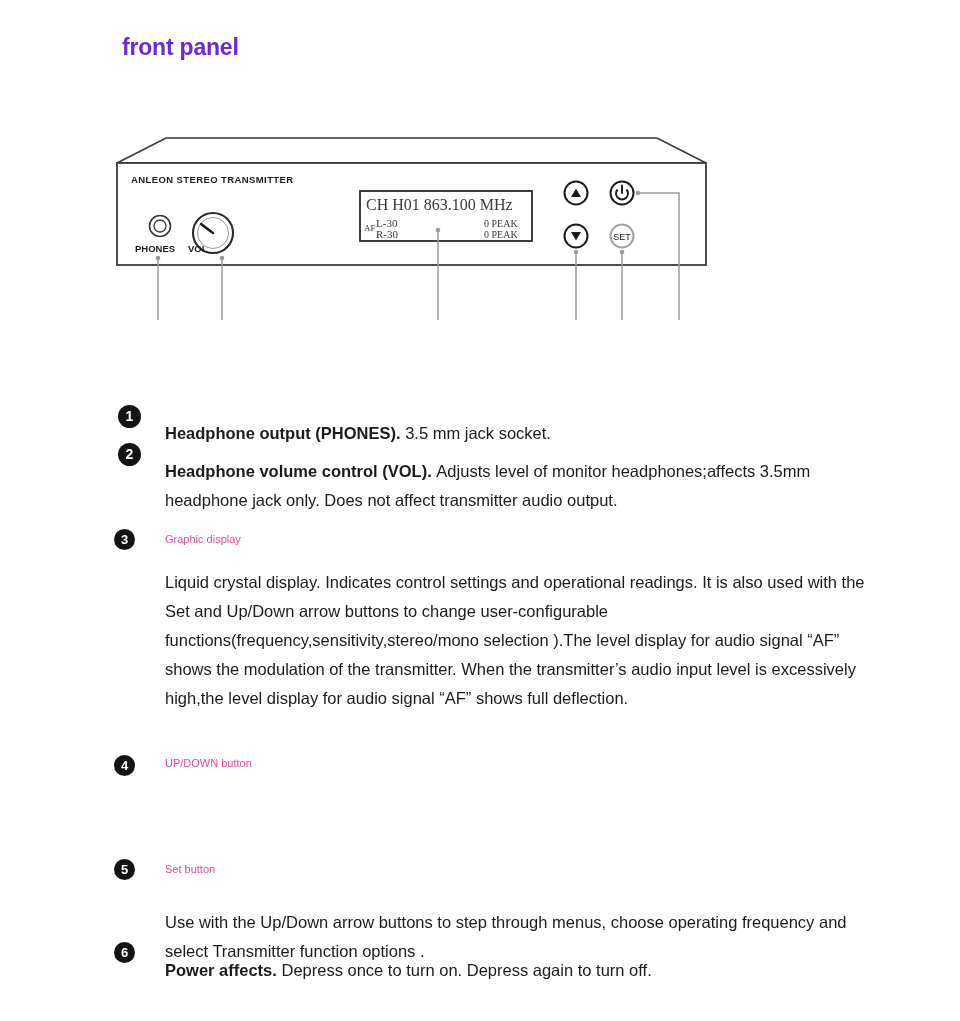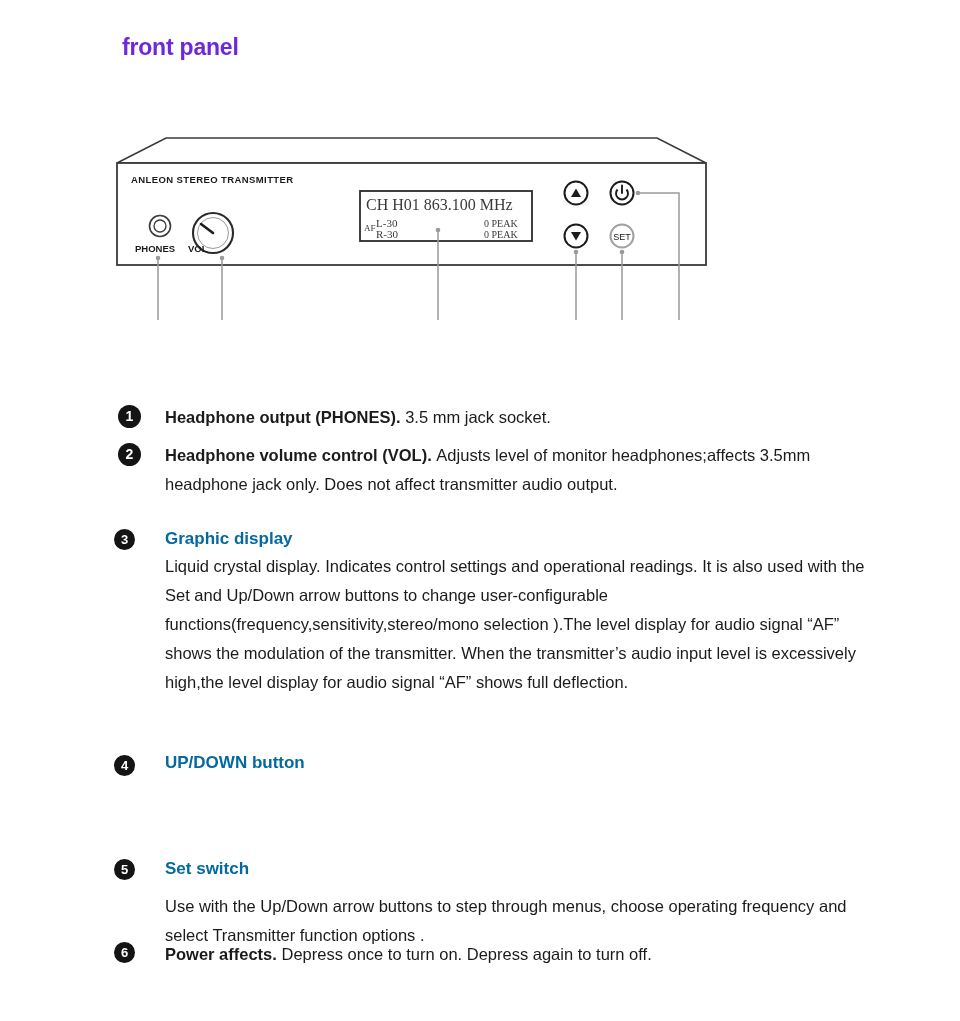--- a/index.html
+++ b/index.html
@@ -28,23 +28,23 @@
   .item{position:relative;margin:0;}
   .bdg{
     position:absolute;
     border-radius:50%;
     background:#141414;
     color:#fff;
     font-weight:bold;
     text-align:center;
     font-family:"Liberation Sans",sans-serif;
   }
-  .txt{font-size:16.5px;line-height:29px;color:#1b1b1b;}
+  .txt{font-size:16.5px;line-height:29px;color:#1b1b1b;margin-top:16px;}
   .txt b{font-weight:bold;}
-  .hdg{font-size:17px;font-weight:bold;line-height:26px;color:#0369a1;}
+  .hdg{font-size:11px;font-weight:normal;line-height:26px;color:#ec4899;}
 </style>
 </head>
 <body>
 
 <div id="page-title">front panel</div>
 
 <div id="diagram">
 <svg width="960" height="260" viewBox="0 0 960 260" xmlns="http://www.w3.org/2000/svg">
 
   <path d="M117,103 L166,78 L657,78 L706,103 Z" fill="#ffffff" stroke="#3a3a3a" stroke-width="1.6"></path>
@@ -165,21 +165,21 @@
     <div class="txt" style="position:absolute;left:165px;top:34px;width:700px;">Liquid crystal display. Indicates control settings and operational readings. It is also used with the Set and Up/Down arrow buttons to change user-configurable functions(frequency,sensitivity,stereo/mono selection ).The level display for audio signal “AF” shows the modulation of the transmitter. When the transmitter’s audio input level is excessively high,the level display for audio signal “AF” shows full deflection.</div>
   </div>
 
   <div class="item" style="height:105px;">
     <div class="bdg" style="left:114px;top:9px;width:21px;height:21px;line-height:21px;font-size:13px;">4</div>
     <div class="hdg" style="position:absolute;left:165px;top:4px;">UP/DOWN button</div>
   </div>
 
   <div class="item" style="height:88px;">
     <div class="bdg" style="left:114px;top:8px;width:21px;height:21px;line-height:21px;font-size:13px;">5</div>
-    <div class="hdg" style="position:absolute;left:165px;top:5px;">Set switch</div>
+    <div class="hdg" style="position:absolute;left:165px;top:5px;">Set button</div>
     <div class="txt" style="position:absolute;left:165px;top:41px;width:700px;">Use with the Up/Down arrow buttons to step  through menus, choose operating frequency and select Transmitter function options .</div>
   </div>
 
   <div class="item" style="height:40px;">
     <div class="bdg" style="left:114px;top:3px;width:21px;height:21px;line-height:21px;font-size:13px;">6</div>
     <div class="txt" style="position:absolute;left:165px;top:1px;width:740px;">
       <b>Power affects</b><b>. </b><span> Depress once to turn on. Depress again to turn off.</span>
     </div>
   </div>
 

